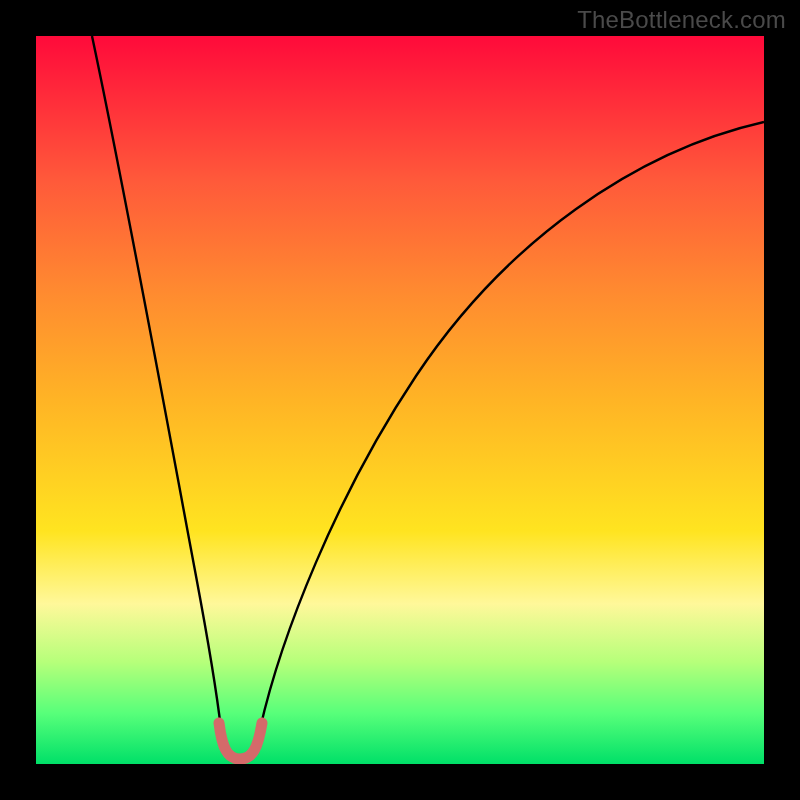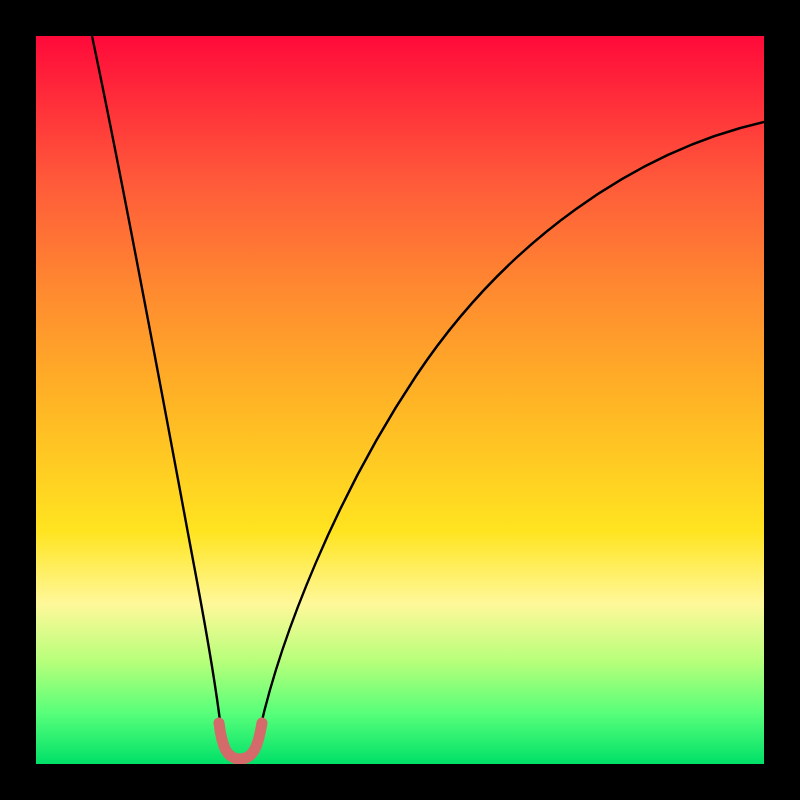--- a/index.html
+++ b/index.html
@@ -52,20 +52,21 @@
     top: 0;
     left: 0;
     width: 728px;
     height: 728px;
   }
 </style>
 </head>
 <body>
 
 <div class="frame">
+  <div class="watermark">TheBottleneck.com</div>
   <div class="plot">
     <svg class="curve" viewBox="0 0 728 728" preserveAspectRatio="none">
       <path d="M 56 0
                C 90 160, 130 380, 160 540
                C 172 604, 180 650, 185 693" fill="none" stroke="#000" stroke-width="2.4"></path>
       <path d="M 185 693
                C 188 712, 193 722, 204 722
                C 215 722, 220 712, 224 693" fill="none" stroke="#000" stroke-width="2.4"></path>
       <path d="M 224 693
                C 245 600, 300 460, 380 340

